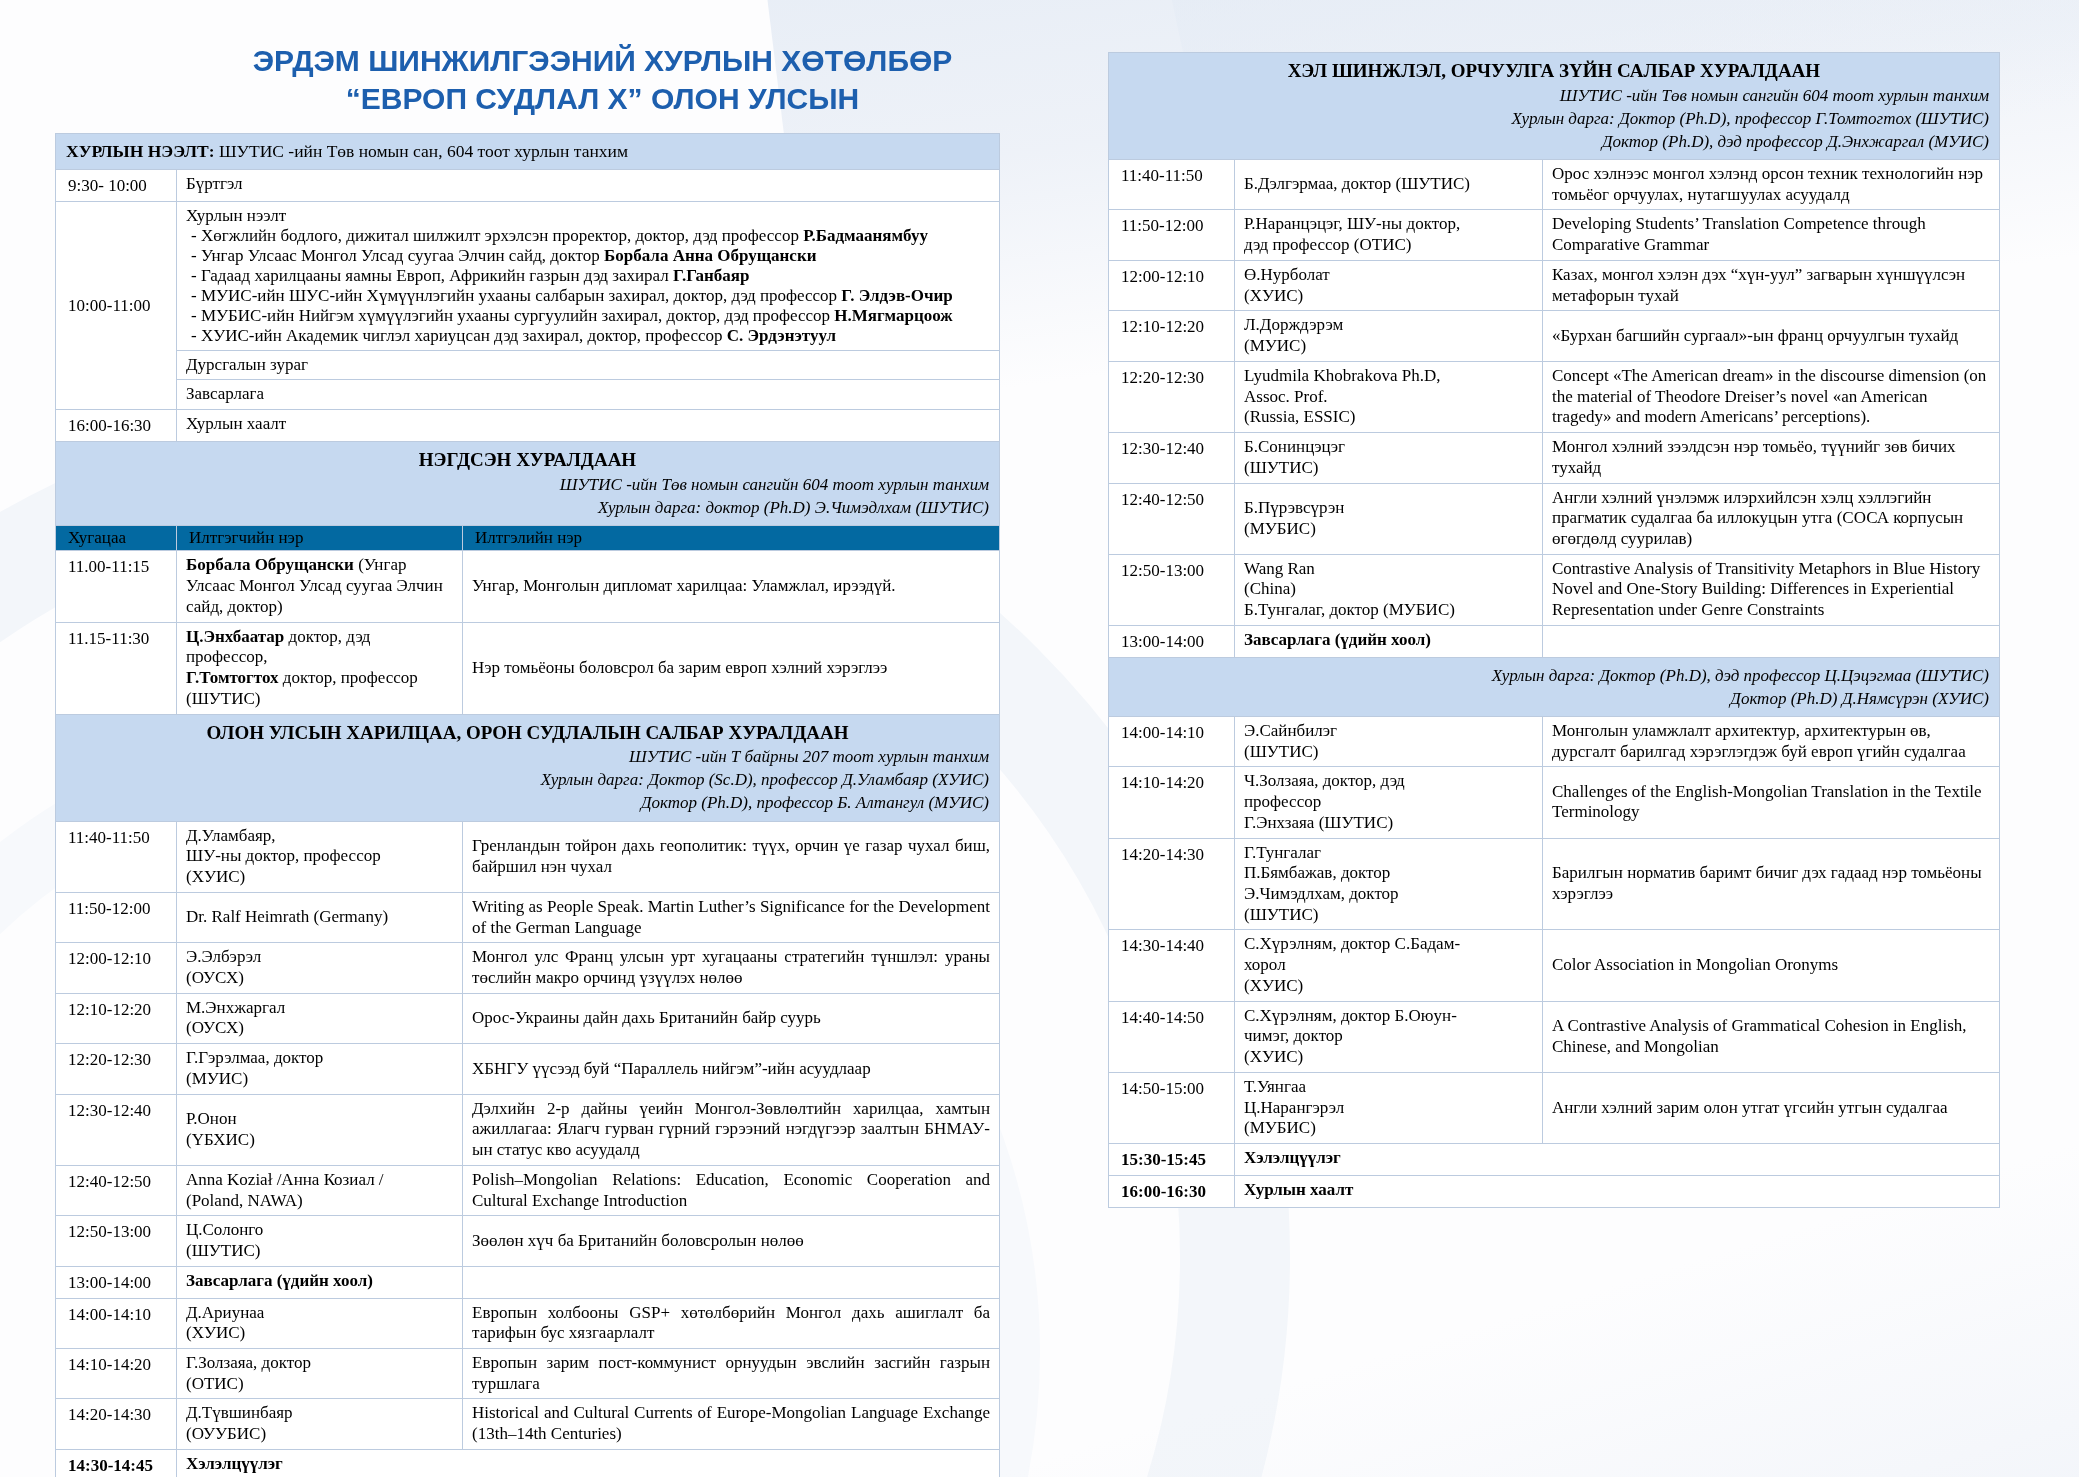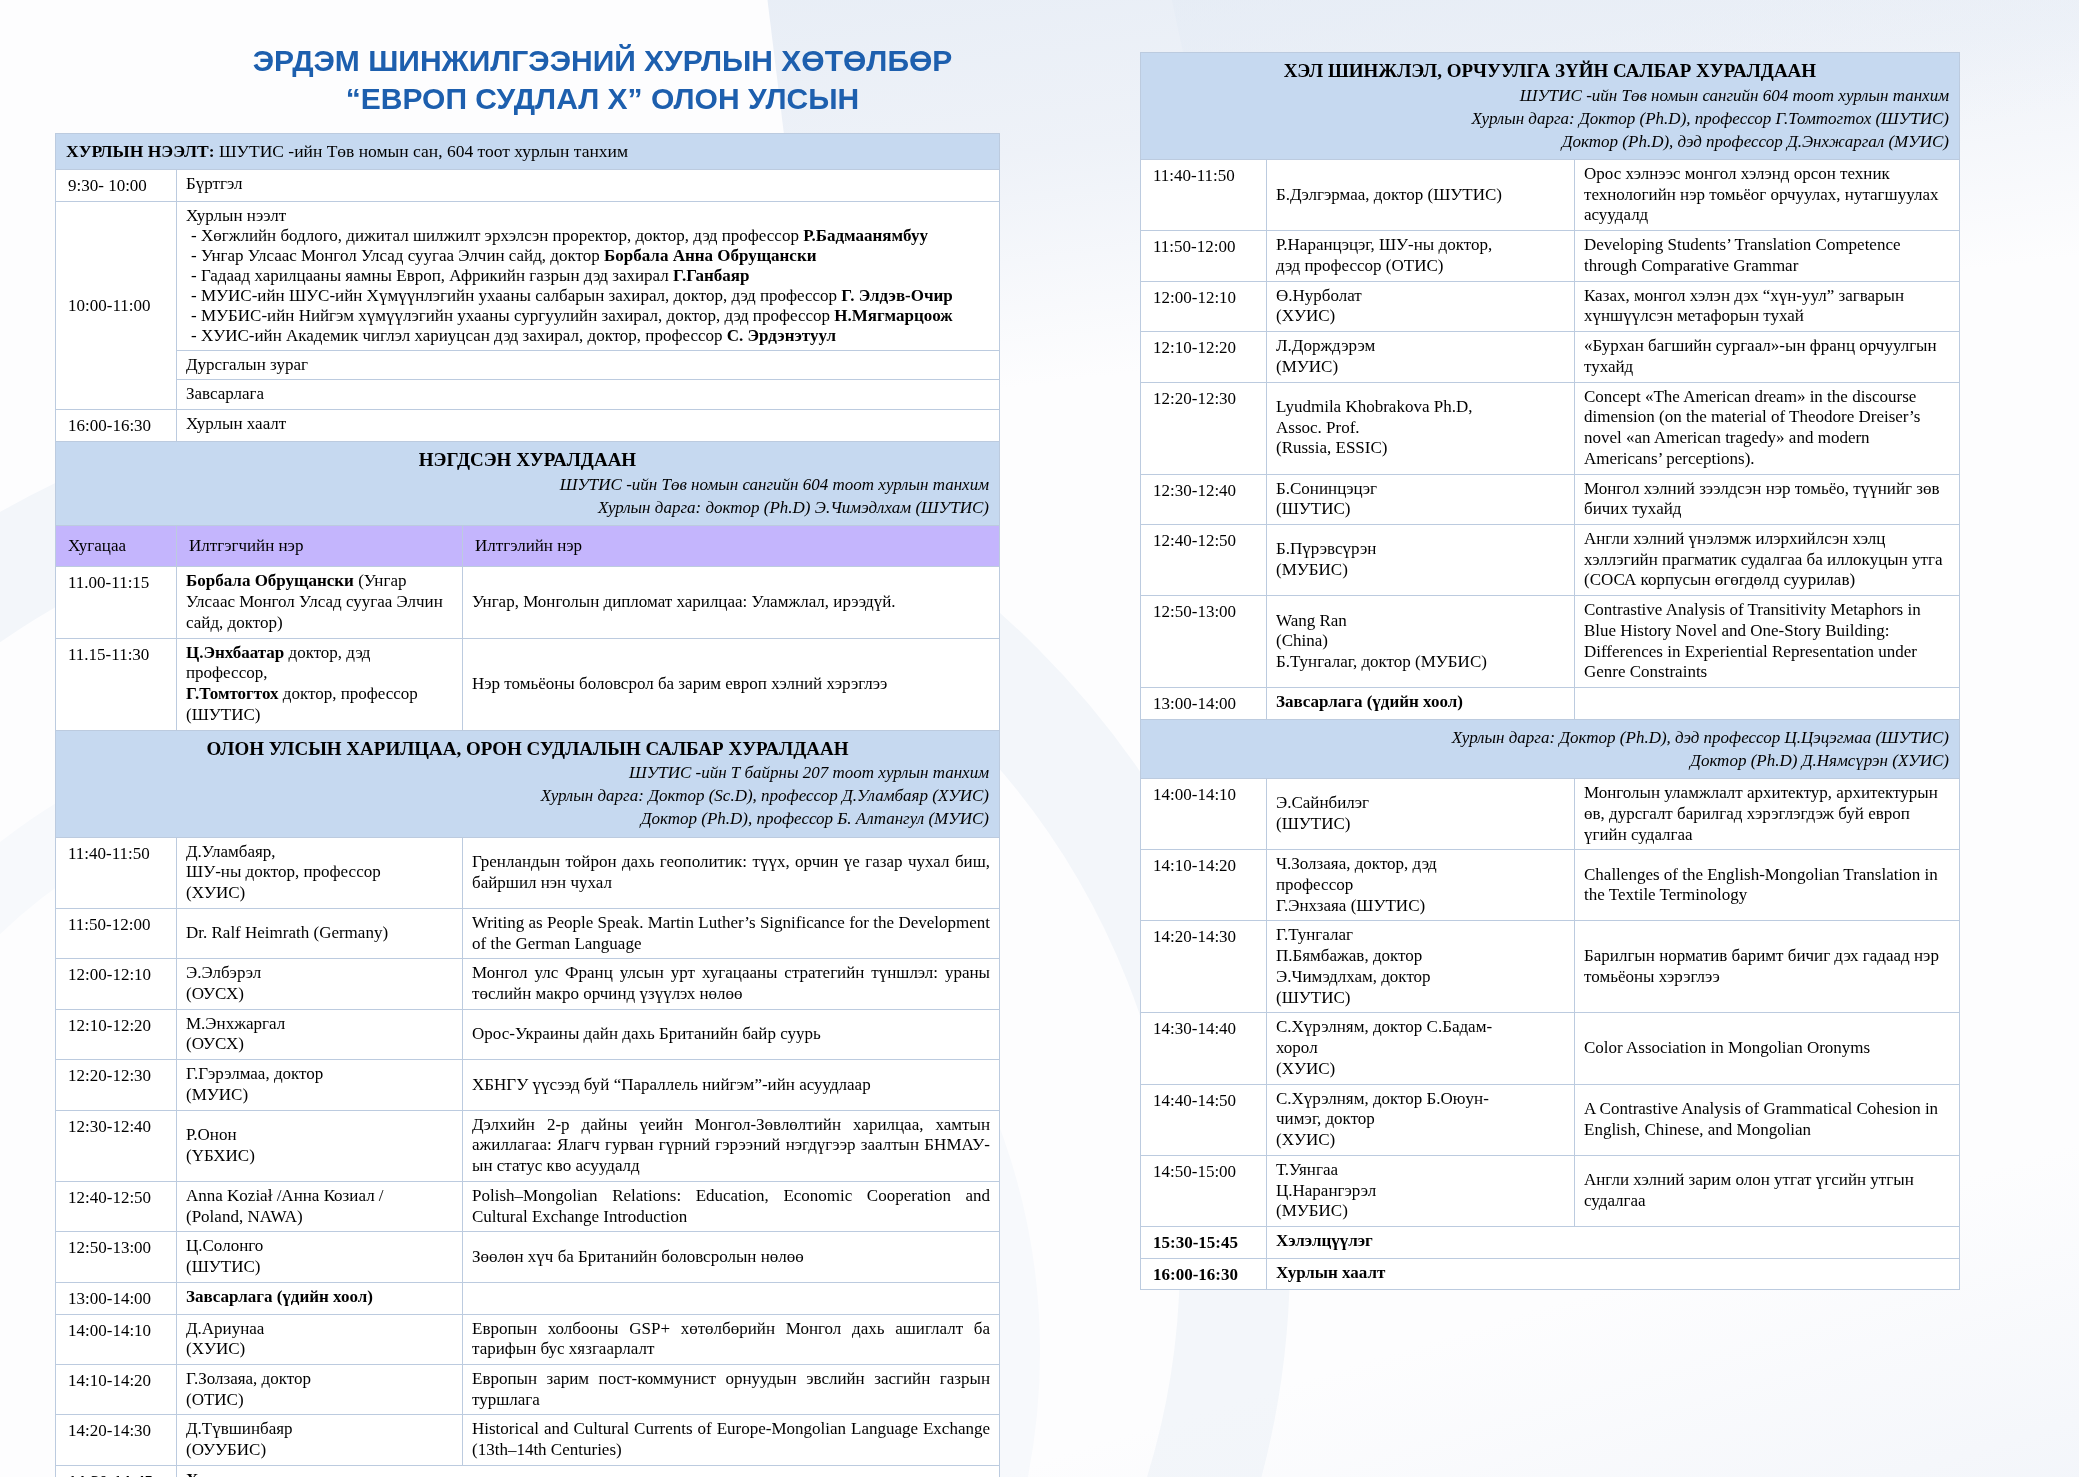--- a/index.html
+++ b/index.html
@@ -16,40 +16,40 @@
   .bgA2{position:absolute;top:-260px;left:1180px;width:1300px;height:460px;transform:rotate(-12deg);
        background:linear-gradient(to bottom,#e4ebf5 0%,rgba(255,255,255,0) 90%);opacity:.8;}
   .ring{position:absolute;border-radius:50%;}
   .r1{left:-430px;bottom:-640px;width:1500px;height:1500px;border:110px solid #f3f6fa;}
   .r2{left:-250px;bottom:-520px;width:1150px;height:1150px;border:70px solid #f7f9fc;}
   .bgB{position:absolute;right:-340px;bottom:-260px;width:1400px;height:560px;transform:rotate(-17deg);
        background:linear-gradient(to top,#edf1f8 0%,rgba(255,255,255,0) 85%);opacity:.9;}
 
   .page{position:absolute;}
   .page.l{left:55px;top:34px;width:945px;}
-  .page.r{left:1140px;top:52px;width:820px;}
+  .page.r{left:1108px;top:52px;width:892px;}
 
   .doc-title{font-family:"Liberation Sans","DejaVu Sans",sans-serif;font-weight:bold;
              color:var(--title);font-size:30px;line-height:1.27;text-align:center;margin:8px 10px 15px 160px;}
   .page.l .doc-title div{white-space:nowrap;}
 
   table{border-collapse:collapse;width:100%;background:#fff;table-layout:fixed;}
   td{border:1px solid var(--bd);padding:4px 9px;font-size:17px;line-height:1.22;
      vertical-align:middle;word-wrap:break-word;}
   td.time{vertical-align:top;white-space:nowrap;padding-left:12px;padding-top:6px;}
   td.time.mid{vertical-align:middle;}
   td.speaker{vertical-align:middle;}
   td.talk{vertical-align:middle;}
   .page.l td.talk{text-align:justify;}
   td.event{vertical-align:top;}
   td.band{background:var(--band);padding:6px 10px;}
   .band-title{font-weight:bold;text-align:center;font-size:19px;line-height:1.3;}
   .band-left .band-title{text-align:left;font-size:17.5px;font-weight:normal;}
   .band-line{font-style:italic;text-align:right;font-size:17px;line-height:1.3;margin-top:1px;}
-  td.colhead{background:#c4b5fd;padding:10px 12px;}
+  td.colhead{background:#0369a1;padding:2px 12px;}
   .bullet{padding-left:16px;text-indent:-11px;line-height:1.17;}
   .b{font-weight:bold;}
 </style>
 </head>
 <body>
 
 <div class="canvas">
   <div class="bgA"></div>
   <div class="bgA2"></div>
   <div class="ring r1"></div>

